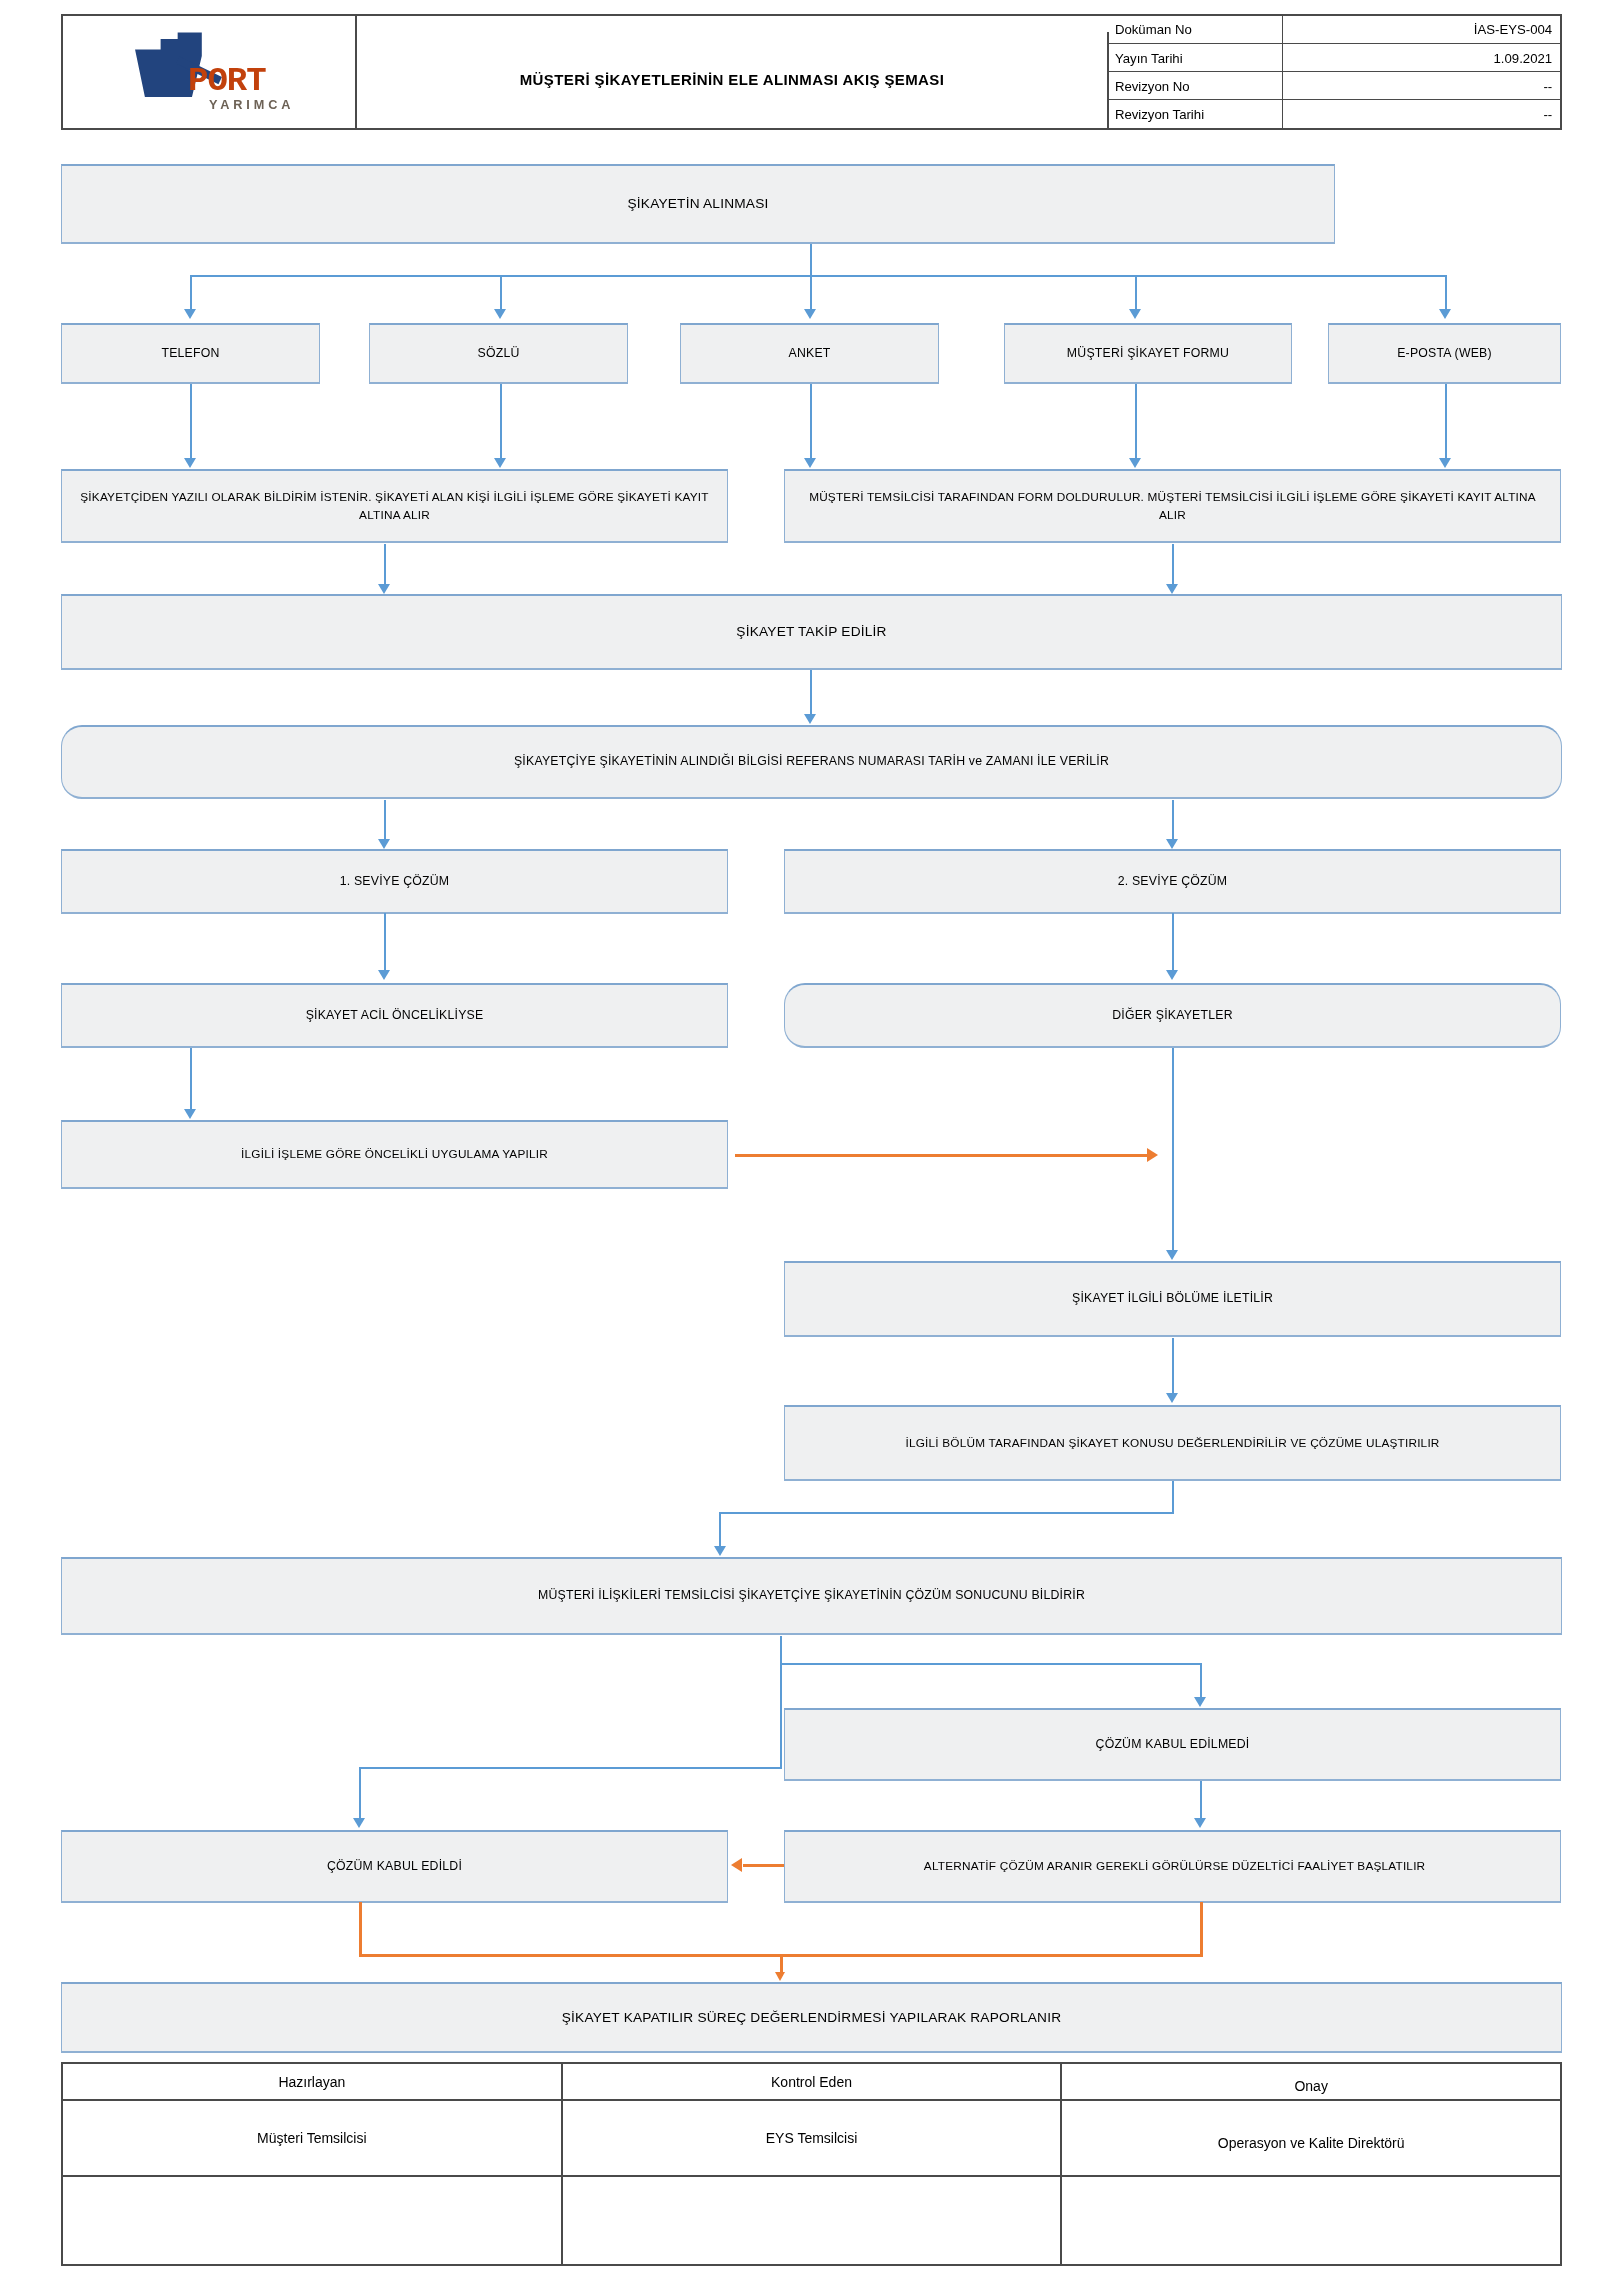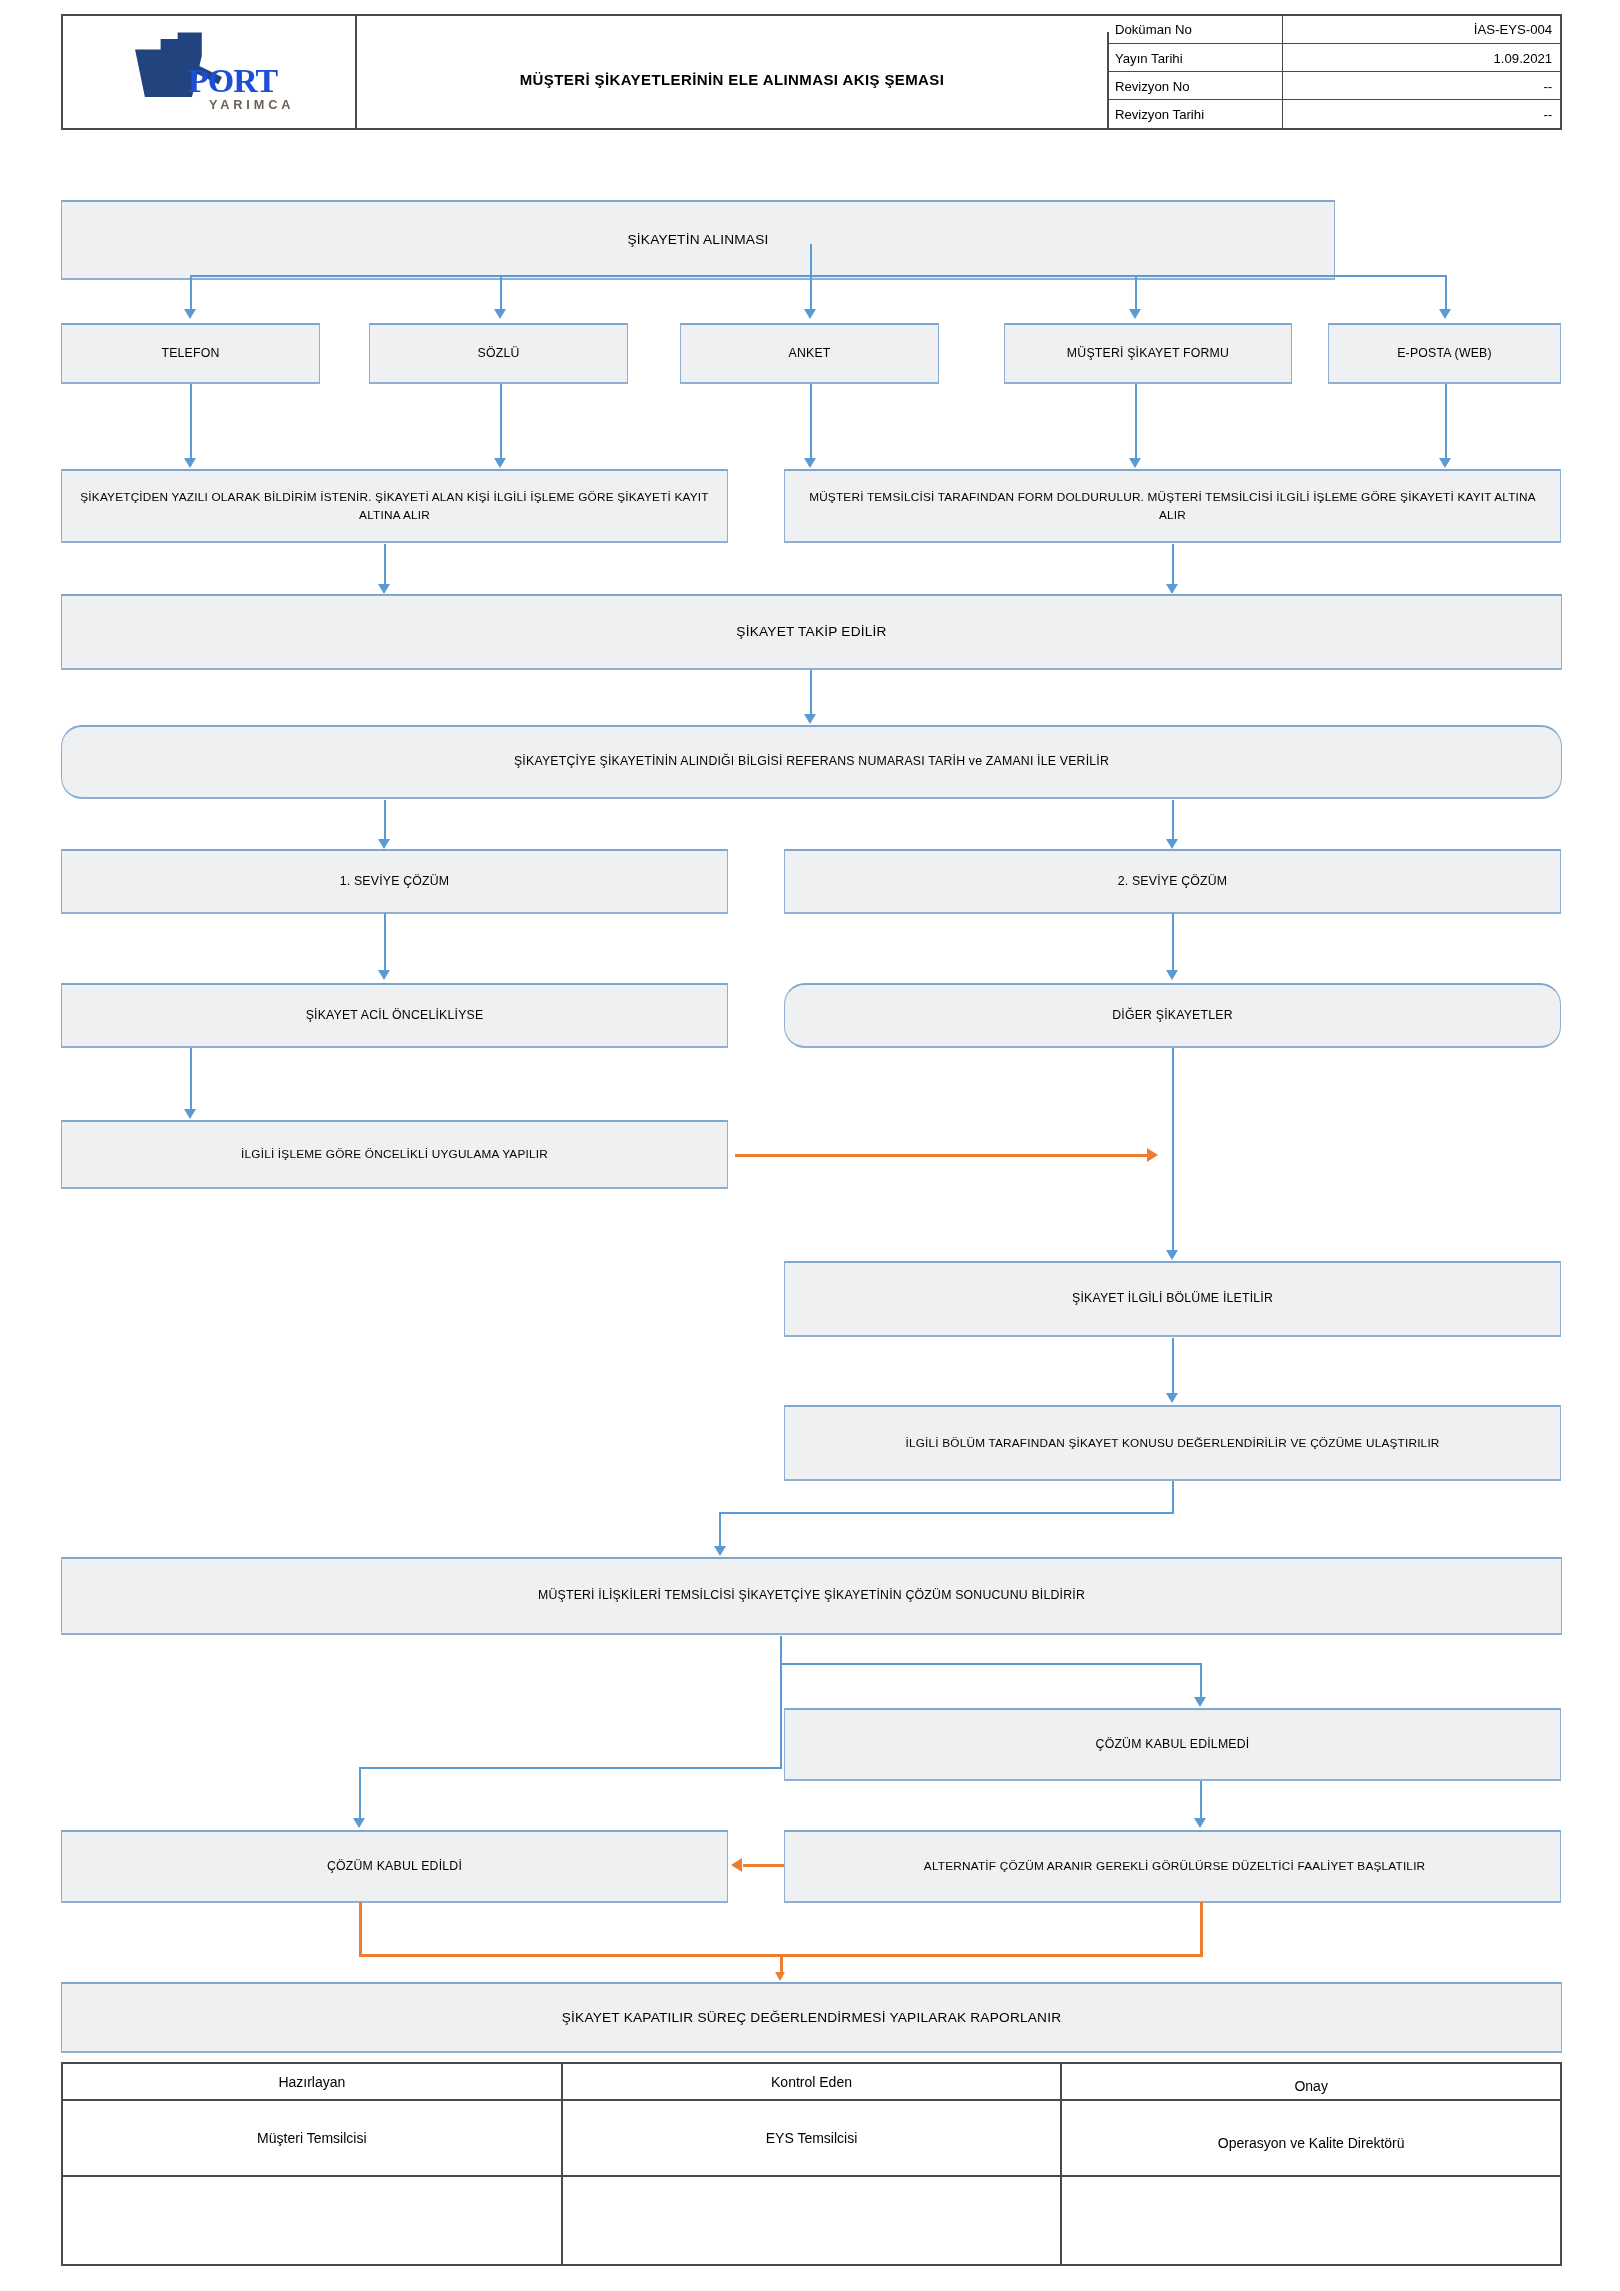--- a/index.html
+++ b/index.html
@@ -21,21 +21,21 @@
   .meta-v{flex:1;box-sizing:border-box;font-size:13.2px;padding:1px 7.8px 0 0;
           display:flex;align-items:center;justify-content:flex-end;}
 
   
   .logo{position:relative;width:172px;height:94px;}
   .logo .ship{position:absolute;left:7.8px;top:7.8px;width:71px;height:65px;background:#22447e;
       clip-path:polygon(6% 26%,42% 26%,42% 10%,66% 10%,66% 0%,100% 0%,100% 36%,86% 100%,20% 100%);}
   .logo .beam{position:absolute;left:55px;top:31px;width:47px;height:7.8px;background:#22447e;
       transform:rotate(26deg);transform-origin:left center;}
   .logo .port{position:absolute;left:65px;top:37px;font-size:34px;font-weight:bold;
-      color:#1d4ed8;letter-spacing:-1px;font-family:Liberation Serif, serif;}
+      color:#c2410c;letter-spacing:-1px;font-family:Liberation Mono, monospace;}
   .logo .yar{position:absolute;left:86px;top:73px;font-size:12.7px;font-weight:bold;
       color:#6d6256;letter-spacing:3.9px;}
 
   
   .box{position:absolute;box-sizing:border-box;background:#eff0f1;
        border:1px solid #8fb0d3;border-top:2.9px solid #7fa6cf;border-bottom:2.9px solid #8fb0d3;
        display:flex;align-items:center;justify-content:center;text-align:center;
        font-size:12.3px;line-height:1.55;letter-spacing:0.2px;padding:2px 9.8px;}
   .box.small{font-size:11.8px;}
   .box.big{font-size:13.7px;}
@@ -90,21 +90,21 @@
         <div class="meta-k">Revizyon No</div>
         <div class="meta-v">--</div>
       </div>
       <div class="meta-row">
         <div class="meta-k">Revizyon Tarihi</div>
         <div class="meta-v">--</div>
       </div>
     </div>
   </div>
 
-  <div class="box big" style="left:61px;top:164px;width:1274px;height:80px;margin-top:36px;">ŞİKAYETİN ALINMASI</div>
+  <div class="box big" style="left:61px;top:164px;width:1274px;height:80px;">ŞİKAYETİN ALINMASI</div>
 
   <div class="ln lnv" style="left:810px;top:244px;height:31px;"></div>
   <div class="ln lnh" style="left:190px;top:275px;width:1256px;"></div>
   <div class="ln lnv" style="left:190px;top:275px;height:35px;"></div>
   <div class="ln lnv" style="left:500px;top:275px;height:35px;"></div>
   <div class="ln lnv" style="left:810px;top:275px;height:35px;"></div>
   <div class="ln lnv" style="left:1135px;top:275px;height:35px;"></div>
   <div class="ln lnv" style="left:1445px;top:275px;height:35px;"></div>
   <div class="arw arw-d" style="left:184px;top:309px;"></div>
   <div class="arw arw-d" style="left:494px;top:309px;"></div>

